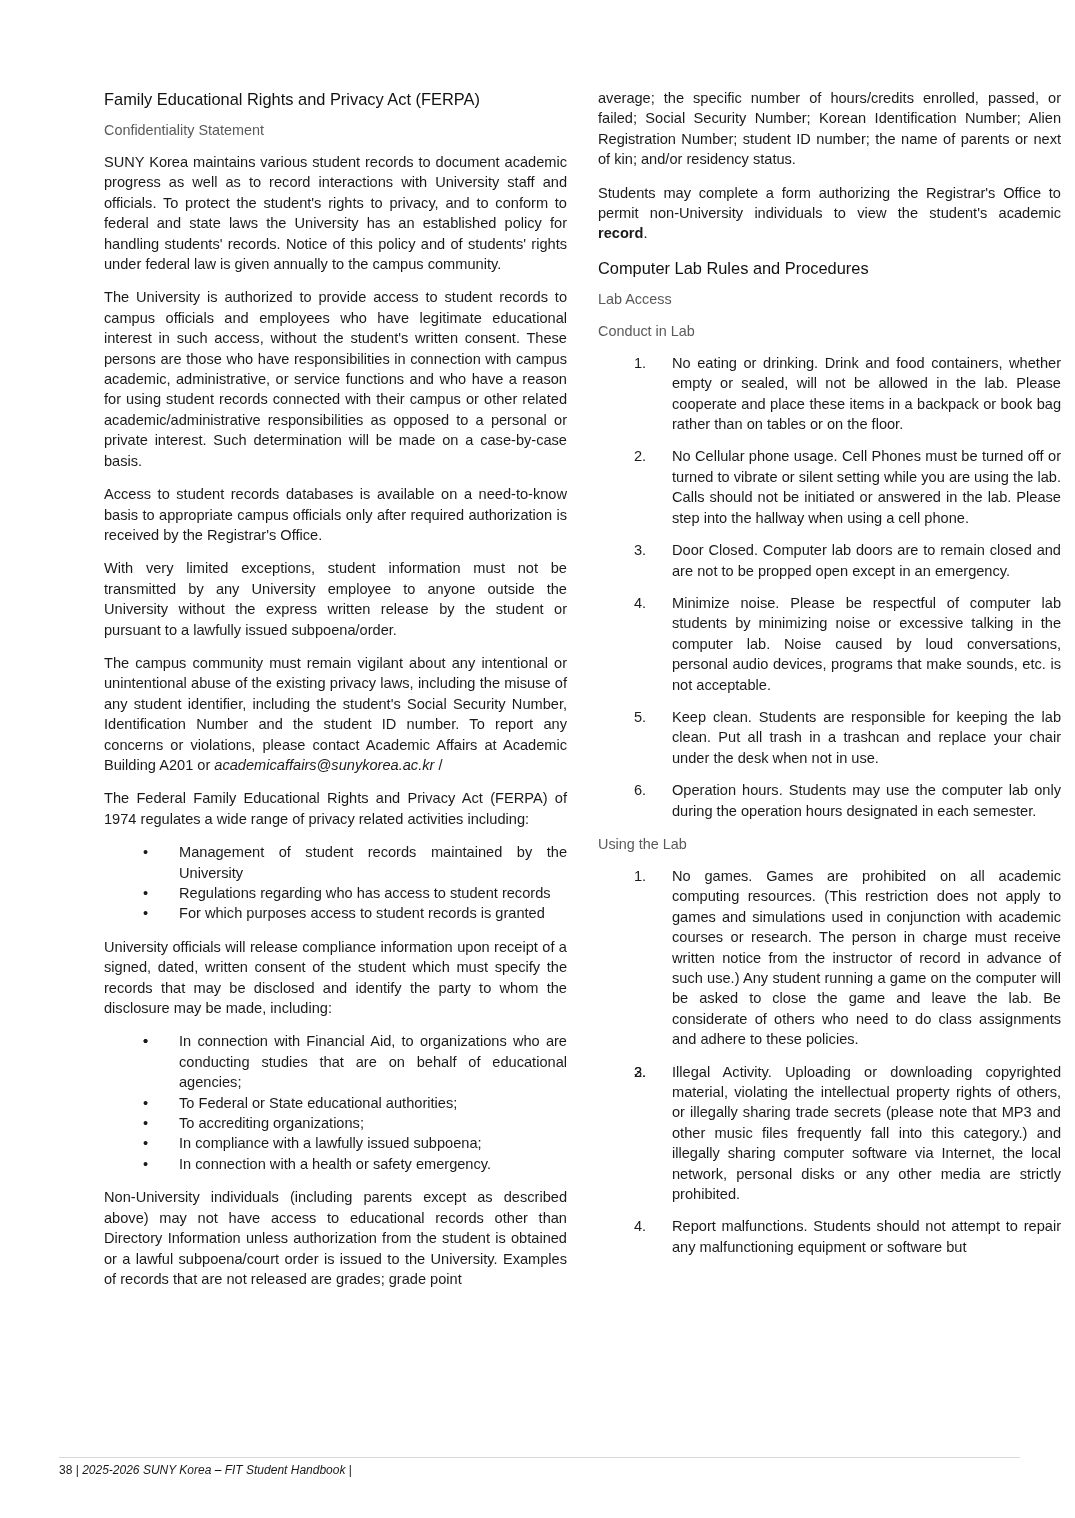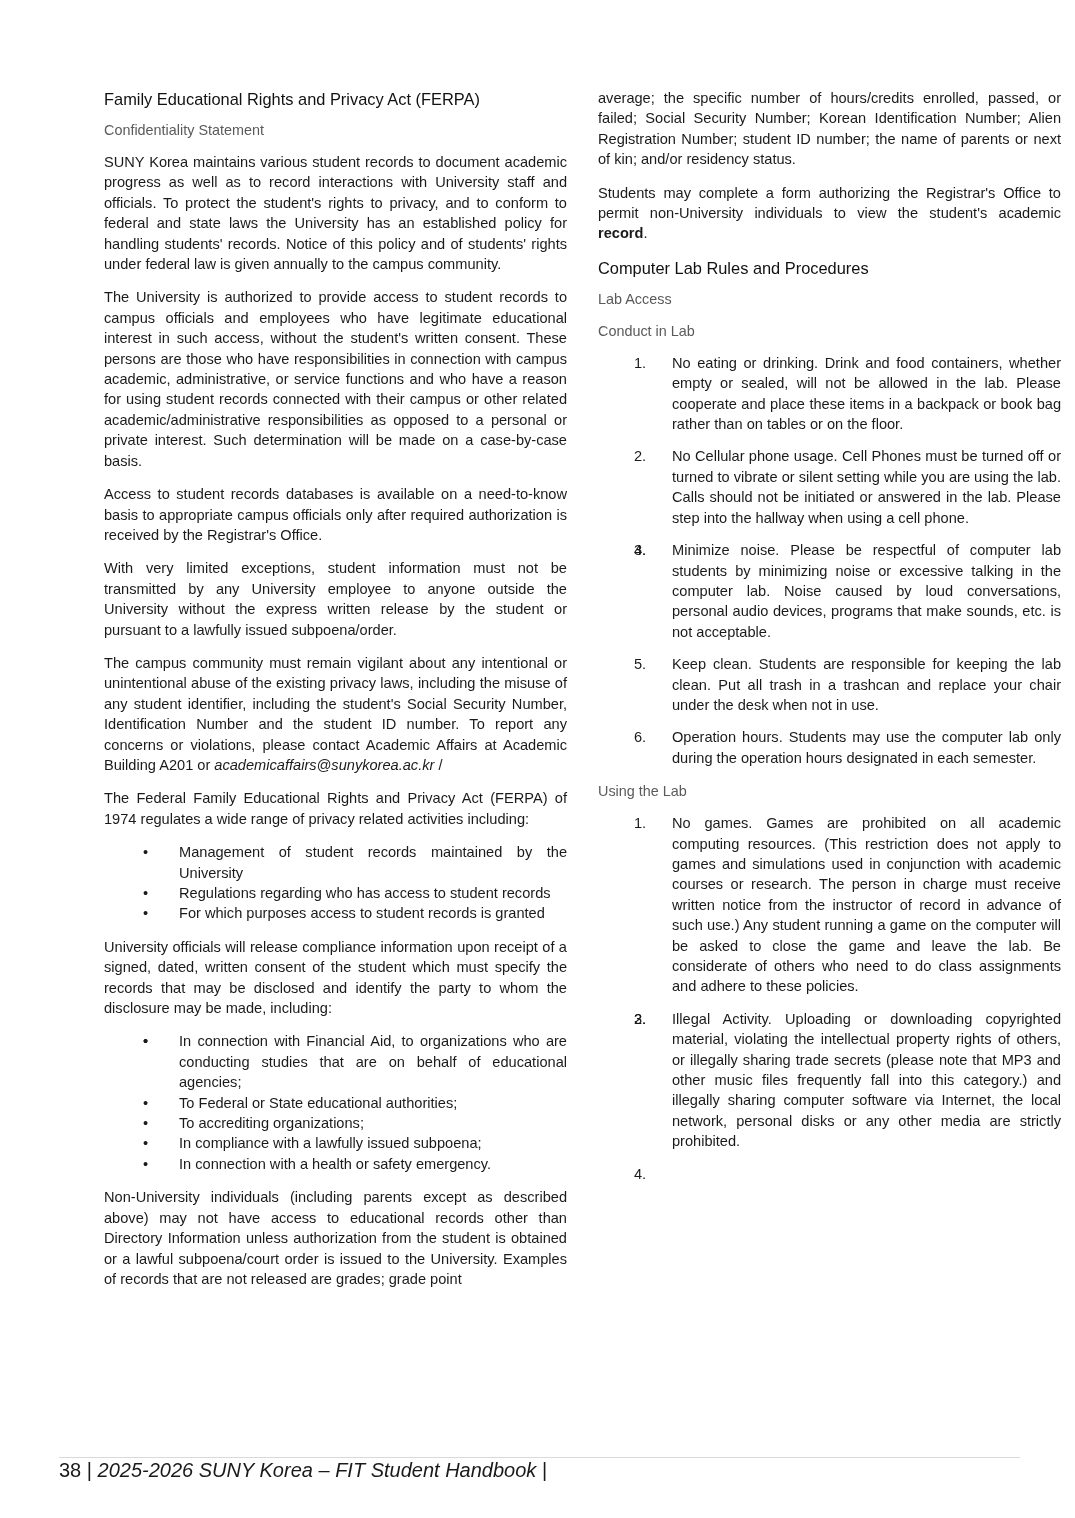--- a/index.html
+++ b/index.html
@@ -11,21 +11,21 @@
   h1.h { font-size:16.4px; font-weight:normal; margin:0 0 10px 0; line-height:22px; color:#111; }
   h2.sub { font-size:14.4px; font-weight:normal; color:#5a5a5a; margin:0 0 12px 0; line-height:20px; }
   p { margin:0 0 13px 0; text-align:justify; }
   ul.bul { list-style:none; margin:0 0 13px 0; padding:0; }
   ul.bul li { position:relative; padding-left:75px; text-align:justify; }
   ul.bul li .dot { position:absolute; left:39px; top:0; }
   ol.num { list-style:none; margin:0 0 13px 0; padding:0; }
   ol.num li { position:relative; padding-left:74px; text-align:justify; margin-bottom:12px; }
   ol.num li .n { position:absolute; left:36px; top:0; }
   .footer-rule { position:absolute; left:59px; right:55px; top:1457px; border-top:1px solid #d9d9d9; }
-  .footer { position:absolute; left:59px; top:1460px; font-size:20px; line-height:20px; }
+  .footer { position:absolute; left:59px; top:1460px; font-size:12px; line-height:20px; }
   .footer .t { font-style:italic; }
   .email { font-style:italic; }
   b { font-weight:bold; }
 </style>
 </head>
 <body>
 
 <div class="col col-left">
   <h1 class="h">Family Educational Rights and Privacy Act (FERPA)</h1>
   <h2 class="sub">Confidentiality Statement</h2>
@@ -54,28 +54,28 @@
 
 <div class="col col-right">
   <p>average; the specific number of hours/credits enrolled, passed, or failed; Social Security Number; Korean Identification Number; Alien Registration Number; student ID number; the name of parents or next of kin; and/or residency status.</p>
   <p><span>Students may complete a form authorizing the Registrar's Office to permit non-University individuals to view the student's academic </span><b>record</b><span>.</span></p>
   <h1 class="h">Computer Lab Rules and Procedures</h1>
   <h2 class="sub">Lab Access</h2>
   <h2 class="sub">Conduct in Lab</h2>
   <ol class="num">
     <li><span class="n">1.</span><span>No eating or drinking. Drink and food containers, whether empty or sealed, will not be allowed in the lab. Please cooperate and place these items in a backpack or book bag rather than on tables or on the floor.</span></li>
     <li><span class="n">2.</span><span>No Cellular phone usage. Cell Phones must be turned off or turned to vibrate or silent setting while you are using the lab. Calls should not be initiated or answered in the lab. Please step into the hallway when using a cell phone.</span></li>
-    <li><span class="n">3.</span></li>
+    <li><span class="n">3.</span><span>Door Closed. Computer lab doors are to remain closed and are not to be propped open except in an emergency.</span></li>
     <li><span class="n">4.</span><span>Minimize noise. Please be respectful of computer lab students by minimizing noise or excessive talking in the computer lab. Noise caused by loud conversations, personal audio devices, programs that make sounds, etc. is not acceptable.</span></li>
     <li><span class="n">5.</span><span>Keep clean. Students are responsible for keeping the lab clean. Put all trash in a trashcan and replace your chair under the desk when not in use.</span></li>
     <li><span class="n">6.</span><span>Operation hours. Students may use the computer lab only during the operation hours designated in each semester.</span></li>
   </ol>
   <h2 class="sub">Using the Lab</h2>
   <ol class="num">
     <li><span class="n">1.</span><span>No games. Games are prohibited on all academic computing resources. (This restriction does not apply to games and simulations used in conjunction with academic courses or research. The person in charge must receive written notice from the instructor of record in advance of such use.) Any student running a game on the computer will be asked to close the game and leave the lab. Be considerate of others who need to do class assignments and adhere to these policies.</span></li>
     <li><span class="n">2.</span></li>
     <li><span class="n">3.</span><span>Illegal Activity. Uploading or downloading copyrighted material, violating the intellectual property rights of others, or illegally sharing trade secrets (please note that MP3 and other music files frequently fall into this category.) and illegally sharing computer software via Internet, the local network, personal disks or any other media are strictly prohibited.</span></li>
-    <li><span class="n">4.</span></li>
+    <li><span class="n">4.</span><span>Report malfunctions. Students should not attempt to repair any malfunctioning equipment or software but</span></li>
   </ol>
 </div>
 
 <div class="footer-rule"></div>
 <div class="footer"><span>38</span><span> | </span><span class="t">2025-2026 SUNY Korea – FIT Student Handbook</span><span> |</span></div>
 
 </body></html>

